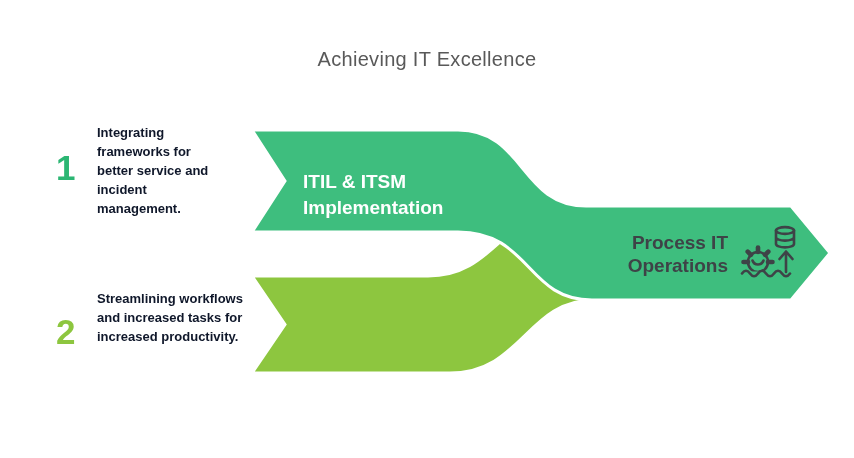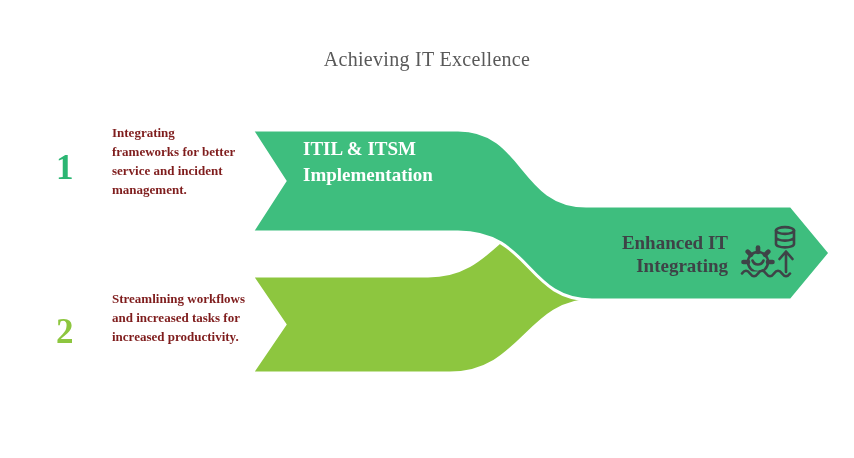--- a/index.html
+++ b/index.html
@@ -1,47 +1,47 @@
 <!DOCTYPE html>
 <html><head>
 <meta charset="utf-8">
 <style>
   html,body{margin:0;padding:0;background:#ffffff;}
   .stage{
     position:relative;
     width:854px;height:458px;
     background:#ffffff;
     overflow:hidden;
-    font-family:Liberation Serif, serif;
+    font-family:Liberation Sans, sans-serif;
   }
   .bands-svg{position:absolute;left:0;top:0;}
   .title{
     position:absolute;left:0;top:48px;width:100%;
     text-align:center;
     font-size:20px;font-weight:500;letter-spacing:.3px;
     color:#595959;
   }
   .step-number{
     position:absolute;
     font-size:35px;font-weight:700;line-height:1;
   }
   .num-1{left:56px;top:150px;color:#2BB673;}
   .num-2{left:56px;top:314px;color:#8DC63F;}
   .step-desc{
-    position:absolute;left:112px;
+    position:absolute;left:97px;
     font-size:13px;line-height:19px;font-weight:700;
-    color:#7f1d1d;
+    color:#0f172a;
   }
   .desc-1{top:123px;width:132px;}
   .desc-2{top:289px;width:148px;}
   .band-label{
     position:absolute;left:303px;
     color:#ffffff;font-weight:700;font-size:19px;
   }
-  .band-label-1{top:136px;width:170px;line-height:26px;}
+  .band-label-1{top:169px;width:170px;line-height:26px;}
   .band-label-2{top:286px;width:185px;line-height:24px;}
   .result-label{
     position:absolute;left:573px;top:231px;width:155px;
     text-align:right;
     color:#3E4347;font-weight:700;font-size:19px;line-height:23px;
   }
 </style>
 </head>
 <body>
 
@@ -89,14 +89,14 @@
 
   <div class="title">Achieving IT Excellence</div>
 
   <div class="step-number num-1">1</div>
   <div class="step-desc desc-1">Integrating frameworks for better service and incident management.</div>
   <div class="band-label band-label-1">ITIL &amp; ITSM Implementation</div>
 
   <div class="step-number num-2">2</div>
   <div class="step-desc desc-2">Streamlining workflows and increased tasks for increased productivity.</div>
 
-  <div class="result-label">Enhanced IT Integrating</div>
+  <div class="result-label">Process IT Operations</div>
 </div>
 
 </body></html>

